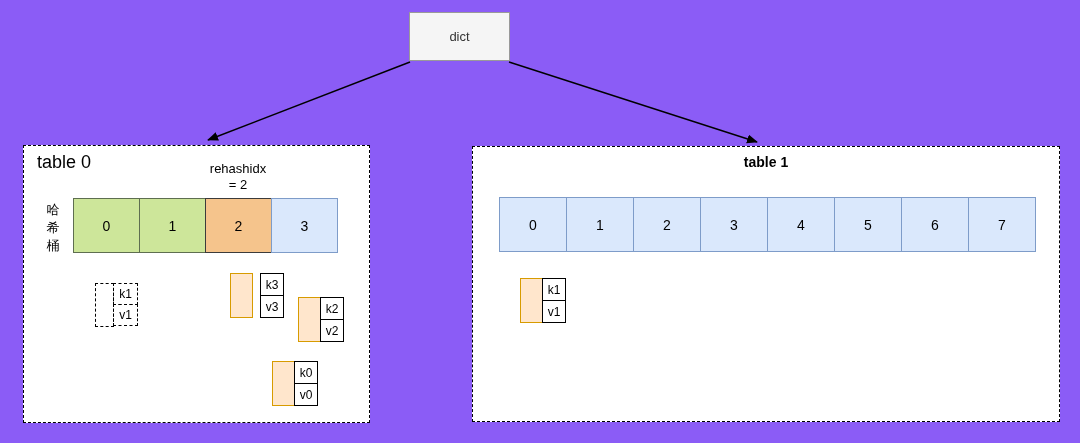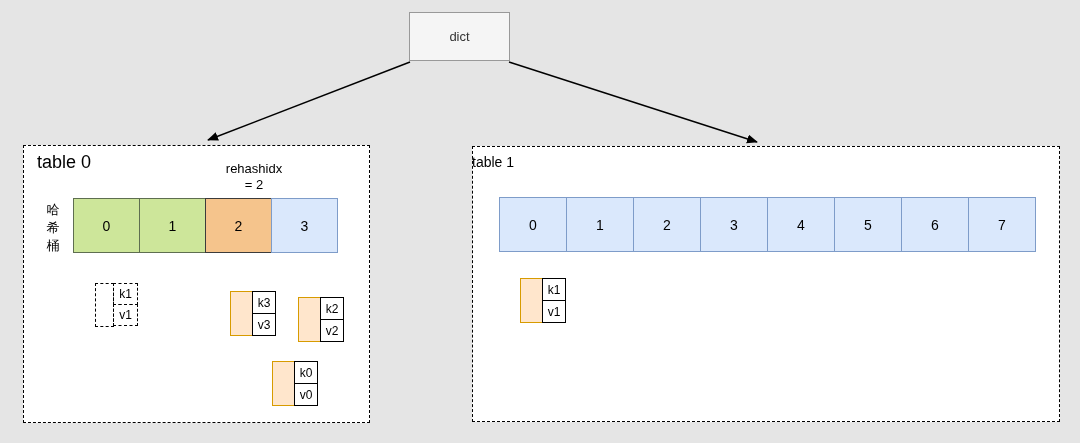--- a/index.html
+++ b/index.html
@@ -1,37 +1,37 @@
 <!DOCTYPE html>
 <html><head>
 <meta charset="utf-8">
 <style>
   html,body{margin:0;padding:0;background:#ffffff;}
   body{font-family:"Liberation Sans","DejaVu Sans",sans-serif;color:#000;}
-  .canvas{position:relative;width:1080px;height:443px;background:#e5e5e5;overflow:hidden;}
+  .canvas{position:relative;width:1080px;height:443px;background:#8b5cf6;overflow:hidden;}
 
   .arrows{position:absolute;left:0;top:0;width:1080px;height:443px;pointer-events:none;}
 
   .dict-box{
     position:absolute;left:409px;top:12px;width:101px;height:49px;
     background:#f5f5f5;border:1px solid #999999;box-sizing:border-box;
     display:flex;align-items:center;justify-content:center;
     font-size:13px;color:#333333;
   }
 
   .table-frame{
     position:absolute;border:1px dashed #000;box-sizing:border-box;background:#fff;
   }
   .frame-t0{left:23px;top:145px;width:347px;height:278px;}
   .frame-t1{left:472px;top:146px;width:588px;height:276px;}
 
   .t0-label{position:absolute;left:37px;top:152px;font-size:18px;}
-  .t1-label{position:absolute;left:472px;top:154px;width:588px;text-align:left;font-size:14px;}
+  .t1-label{position:absolute;left:472px;top:154px;width:588px;text-align:center;font-size:14px;font-weight:bold;}
 
-  .rehash-label{position:absolute;left:196px;top:161px;width:116px;text-align:center;
+  .rehash-label{position:absolute;left:180px;top:161px;width:116px;text-align:center;
     font-size:13px;line-height:16px;}
 
   .side-label{position:absolute;left:44px;top:201px;width:18px;text-align:center;
     font-size:13px;line-height:18px;}
 
   .bucket-row{position:absolute;display:flex;}
   .row-t0{left:73px;top:198px;height:55px;}
   .row-t1{left:499px;top:197px;height:55px;}
   .bucket{
     width:67px;height:100%;box-sizing:border-box;margin-left:-1px;
@@ -52,21 +52,21 @@
   .node .kv{
     width:24px;height:23px;box-sizing:border-box;background:#fff;border:1px solid #000;
     display:flex;align-items:center;justify-content:center;font-size:12px;
   }
   .node .kv + .kv{margin-top:-1px;}
 
   .node.dashed .ptr{width:19px;height:44px;background:transparent;border:1px dashed #000;}
   .node.dashed .kv{background:transparent;border:1px dashed #000;width:25px;height:22px;}
 
   .n-t0-b0{left:95px;top:283px;}
-  .n-t0-b2a{left:230px;top:291px;}
+  .n-t0-b2a{left:230px;top:273px;gap:8px;}
   .n-t0-b2b{left:230px;top:361px;margin-left:42px;}
   .n-t0-b3{left:298px;top:283px;margin-top:14px;}
   .n-t1-b0{left:520px;top:278px;}
 </style>
 </head>
 <body>
 
 <div class="canvas">
 
   <svg class="arrows" width="1080" height="443" viewBox="0 0 1080 443" xmlns="http://www.w3.org/2000/svg">

